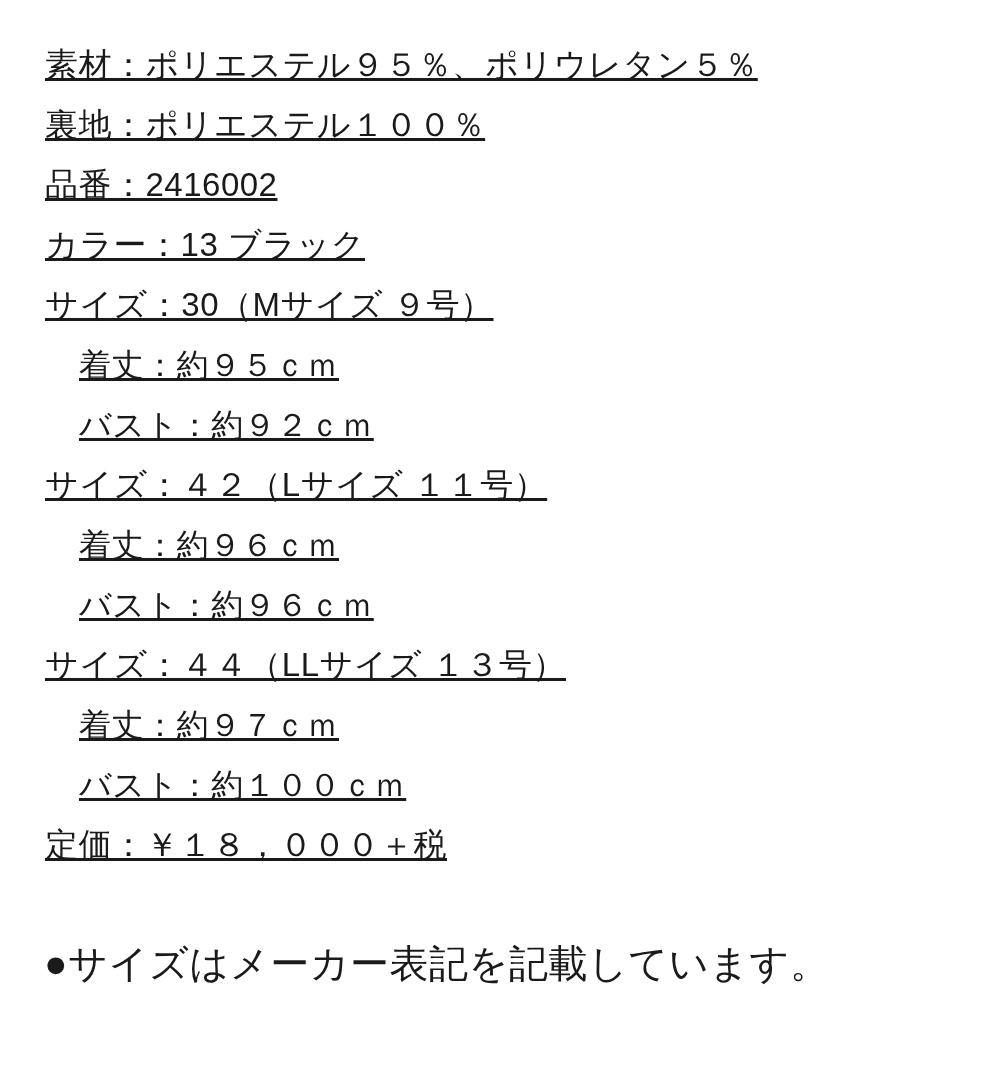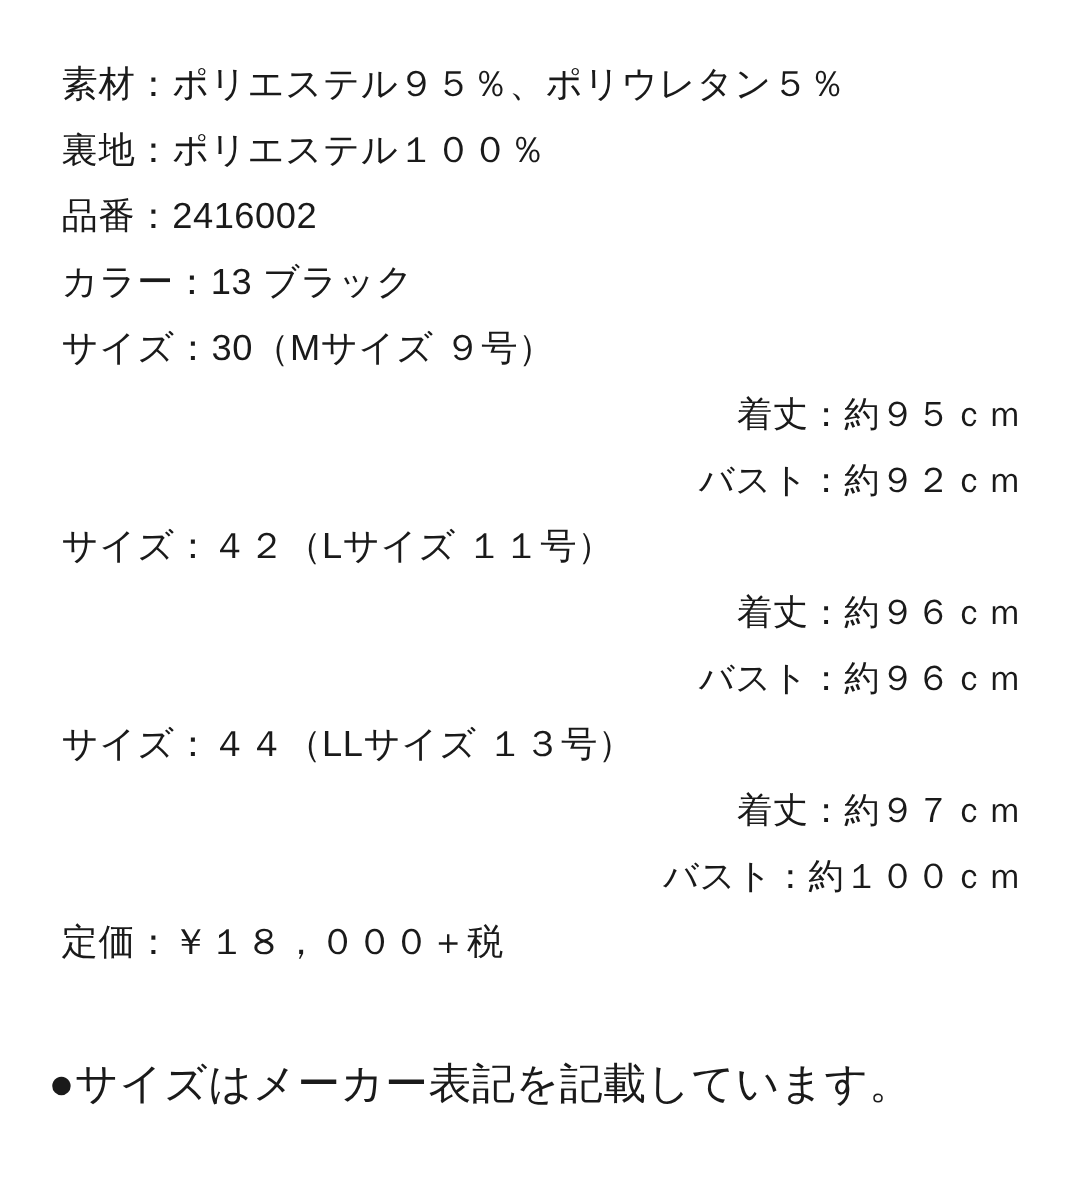--- a/index.html
+++ b/index.html
@@ -15,34 +15,34 @@
   }
   .page {
     width: 982px;
     min-height: 1080px;
     box-sizing: border-box;
     padding: 34px 40px 10px 44px;
     background: #ffffff;
   }
   .spec-list {
     list-style: none;
-    margin: 12px;
+    margin: 1px;
     padding: 0;
+    text-decoration: underline;
   }
   .spec-line {
     font-size: 33px;
     line-height: 60px;
     letter-spacing: 0.5px;
     white-space: pre;
     color: #1a1a1a;
   }
   .spec-line.indent {
     padding-left: 34px;
     font-size: 32px;
-    text-align: right;
   }
   .gap {
     height: 62px;
   }
   .note {
     font-size: 39px;
     line-height: 52px;
     letter-spacing: 0.5px;
     white-space: pre;
     color: #1a1a1a;

